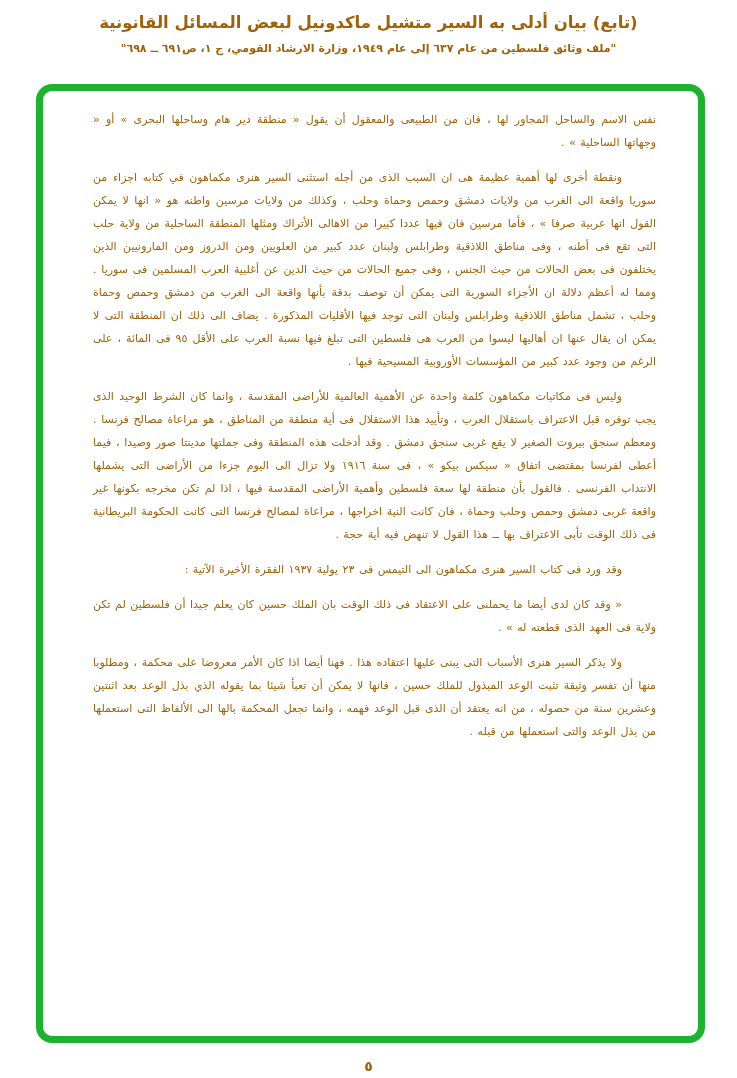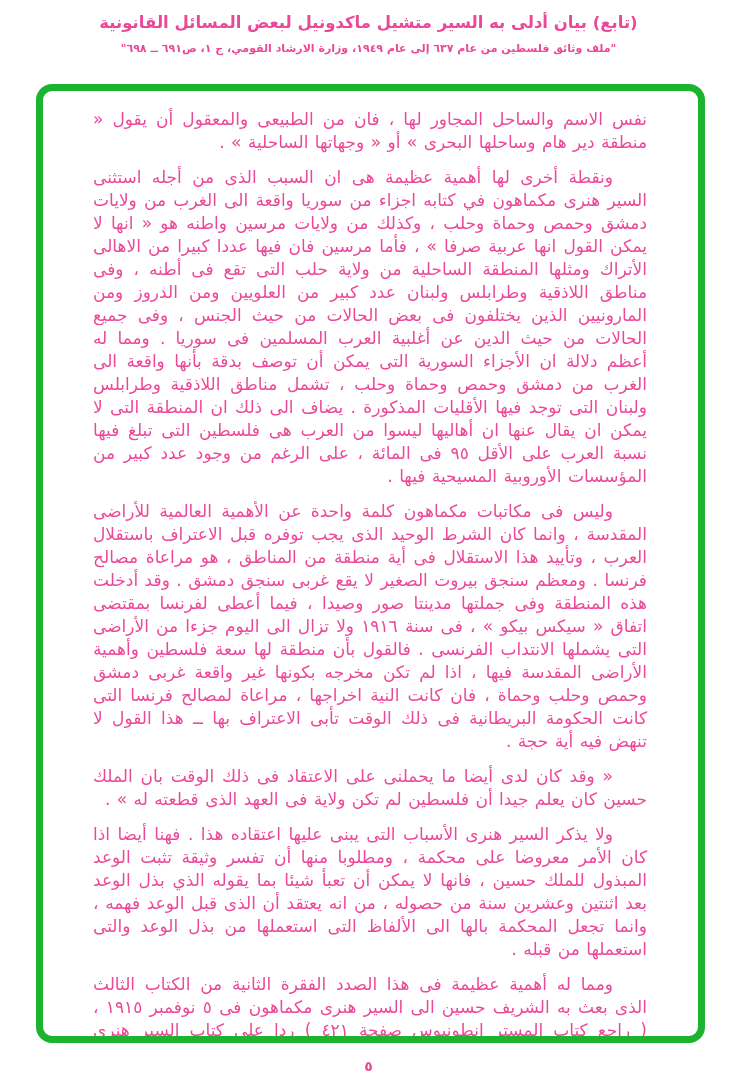--- a/index.html
+++ b/index.html
@@ -2,21 +2,21 @@
 <html lang="ar"><head>
 <meta charset="utf-8">
 <style>
   html, body { margin: 0; padding: 0; background: #ffffff; }
   .page {
     position: relative;
     width: 737px;
     height: 1078px;
     background: #ffffff;
     font-family: "DejaVu Sans", sans-serif;
-    color: #ec4899;
+    color: #a16207;
     overflow: hidden;
   }
   .header {
     direction: rtl;
     text-align: center;
     padding-top: 13px;
   }
   .header .title {
     font-weight: bold;
     font-size: 16.5px;
@@ -38,23 +38,23 @@
     box-sizing: border-box;
     padding: 17px 42px 8px 50px;
     overflow: hidden;
     background: #ffffff;
   }
   .frame p {
     direction: rtl;
     unicode-bidi: embed;
     text-align: justify;
     text-align-last: right;
-    font-size: 17px;
+    font-size: 11px;
     line-height: 23px;
-    margin: 0 9px 12px 0;
+    margin: 0 0 12px 0;
     text-indent: 34px;
     word-spacing: 1px;
   }
   .frame p.continuation { text-indent: 0; }
   .pagenum {
     position: absolute;
     bottom: 4px;
     left: 0;
     width: 100%;
     text-align: center;
@@ -70,20 +70,20 @@
 
   <div class="header">
     <div class="title">(تابع) بيان أدلى به السير متشيل ماكدونيل لبعض المسائل القانونية</div>
     <div class="source">"ملف وثائق فلسطين من عام ٦٣٧ إلى عام ١٩٤٩، وزارة الارشاد القومي، ج ١، ص٦٩١ ــ ٦٩٨"</div>
   </div>
 
   <div class="frame">
     <p class="continuation">نفس الاسم والساحل المجاور لها ، فان من الطبيعى والمعقول أن يقول « منطقة دير هام وساحلها البحرى » أو « وجهاتها الساحلية » .</p>
     <p>ونقطة أخرى لها أهمية عظيمة هى ان السبب الذى من أجله استثنى السير هنرى مكماهون في كتابه اجزاء من سوريا واقعة الى الغرب من ولايات دمشق وحمص وحماة وحلب ، وكذلك من ولايات مرسين واطنه هو « انها لا يمكن القول انها عربية صرفا » ، فأما مرسين فان فيها عددا كبيرا من الاهالى الأتراك ومثلها المنطقة الساحلية من ولاية حلب التى تقع فى أطنه ، وفى مناطق اللاذقية وطرابلس ولبنان عدد كبير من العلويين ومن الدروز ومن المارونيين الذين يختلفون فى بعض الحالات من حيث الجنس ، وفى جميع الحالات من حيث الدين عن أغلبية العرب المسلمين فى سوريا . ومما له أعظم دلالة ان الأجزاء السورية التى يمكن أن توصف بدقة بأنها واقعة الى الغرب من دمشق وحمص وحماة وحلب ، تشمل مناطق اللاذقية وطرابلس ولبنان التى توجد فيها الأقليات المذكورة . يضاف الى ذلك ان المنطقة التى لا يمكن ان يقال عنها ان أهاليها ليسوا من العرب هى فلسطين التى تبلغ فيها نسبة العرب على الأقل ٩٥ فى المائة ، على الرغم من وجود عدد كبير من المؤسسات الأوروبية المسيحية فيها .</p>
     <p>وليس فى مكاتبات مكماهون كلمة واحدة عن الأهمية العالمية للأراضى المقدسة ، وانما كان الشرط الوحيد الذى يجب توفره قبل الاعتراف باستقلال العرب ، وتأييد هذا الاستقلال فى أية منطقة من المناطق ، هو مراعاة مصالح فرنسا . ومعظم سنجق بيروت الصغير لا يقع غربى سنجق دمشق . وقد أدخلت هذه المنطقة وفى جملتها مدينتا صور وصيدا ، فيما أعطى لفرنسا بمقتضى اتفاق « سيكس بيكو » ، فى سنة ١٩١٦ ولا تزال الى اليوم جزءا من الأراضى التى يشملها الانتداب الفرنسى . فالقول بأن منطقة لها سعة فلسطين وأهمية الأراضى المقدسة فيها ، اذا لم تكن مخرجه بكونها غير واقعة غربى دمشق وحمص وحلب وحماة ، فان كانت النية اخراجها ، مراعاة لمصالح فرنسا التى كانت الحكومة البريطانية فى ذلك الوقت تأبى الاعتراف بها ــ هذا القول لا تنهض فيه أية حجة .</p>
+    <p>وقد ورد فى كتاب السير هنرى مكماهون الى التيمس فى ٢٣ يولية ١٩٣٧ الفقرة الأخيرة الآتية :</p>
     <p>« وقد كان لدى أيضا ما يحملنى على الاعتقاد فى ذلك الوقت بان الملك حسين كان يعلم جيدا أن فلسطين لم تكن ولاية فى العهد الذى قطعته له » .</p>
     <p>ولا يذكر السير هنرى الأسباب التى يبنى عليها اعتقاده هذا . فهنا أيضا اذا كان الأمر معروضا على محكمة ، ومطلوبا منها أن تفسر وثيقة تثبت الوعد المبذول للملك حسين ، فانها لا يمكن أن تعبأ شيئا بما يقوله الذي بذل الوعد بعد اثنتين وعشرين سنة من حصوله ، من انه يعتقد أن الذى قبل الوعد فهمه ، وانما تجعل المحكمة بالها الى الألفاظ التى استعملها من بذل الوعد والتى استعملها من قبله .</p>
-    <p>ومما له أهمية عظيمة فى هذا الصدد الفقرة الثانية من الكتاب الثالث الذى بعث به الشريف حسين الى السير هنرى مكماهون فى ٥ نوفمبر ١٩١٥ ، ( راجع كتاب المستر انطونيوس صفحة ٤٢١ ) ردا على كتاب السير هنرى مكماهون المؤرخ فى ٢٤ اكتوبر ١٩١٥ ، وهذا نصها :</p>
   </div>
 
   <div class="pagenum">٥</div>
 
 </div>
 
 </body></html>

